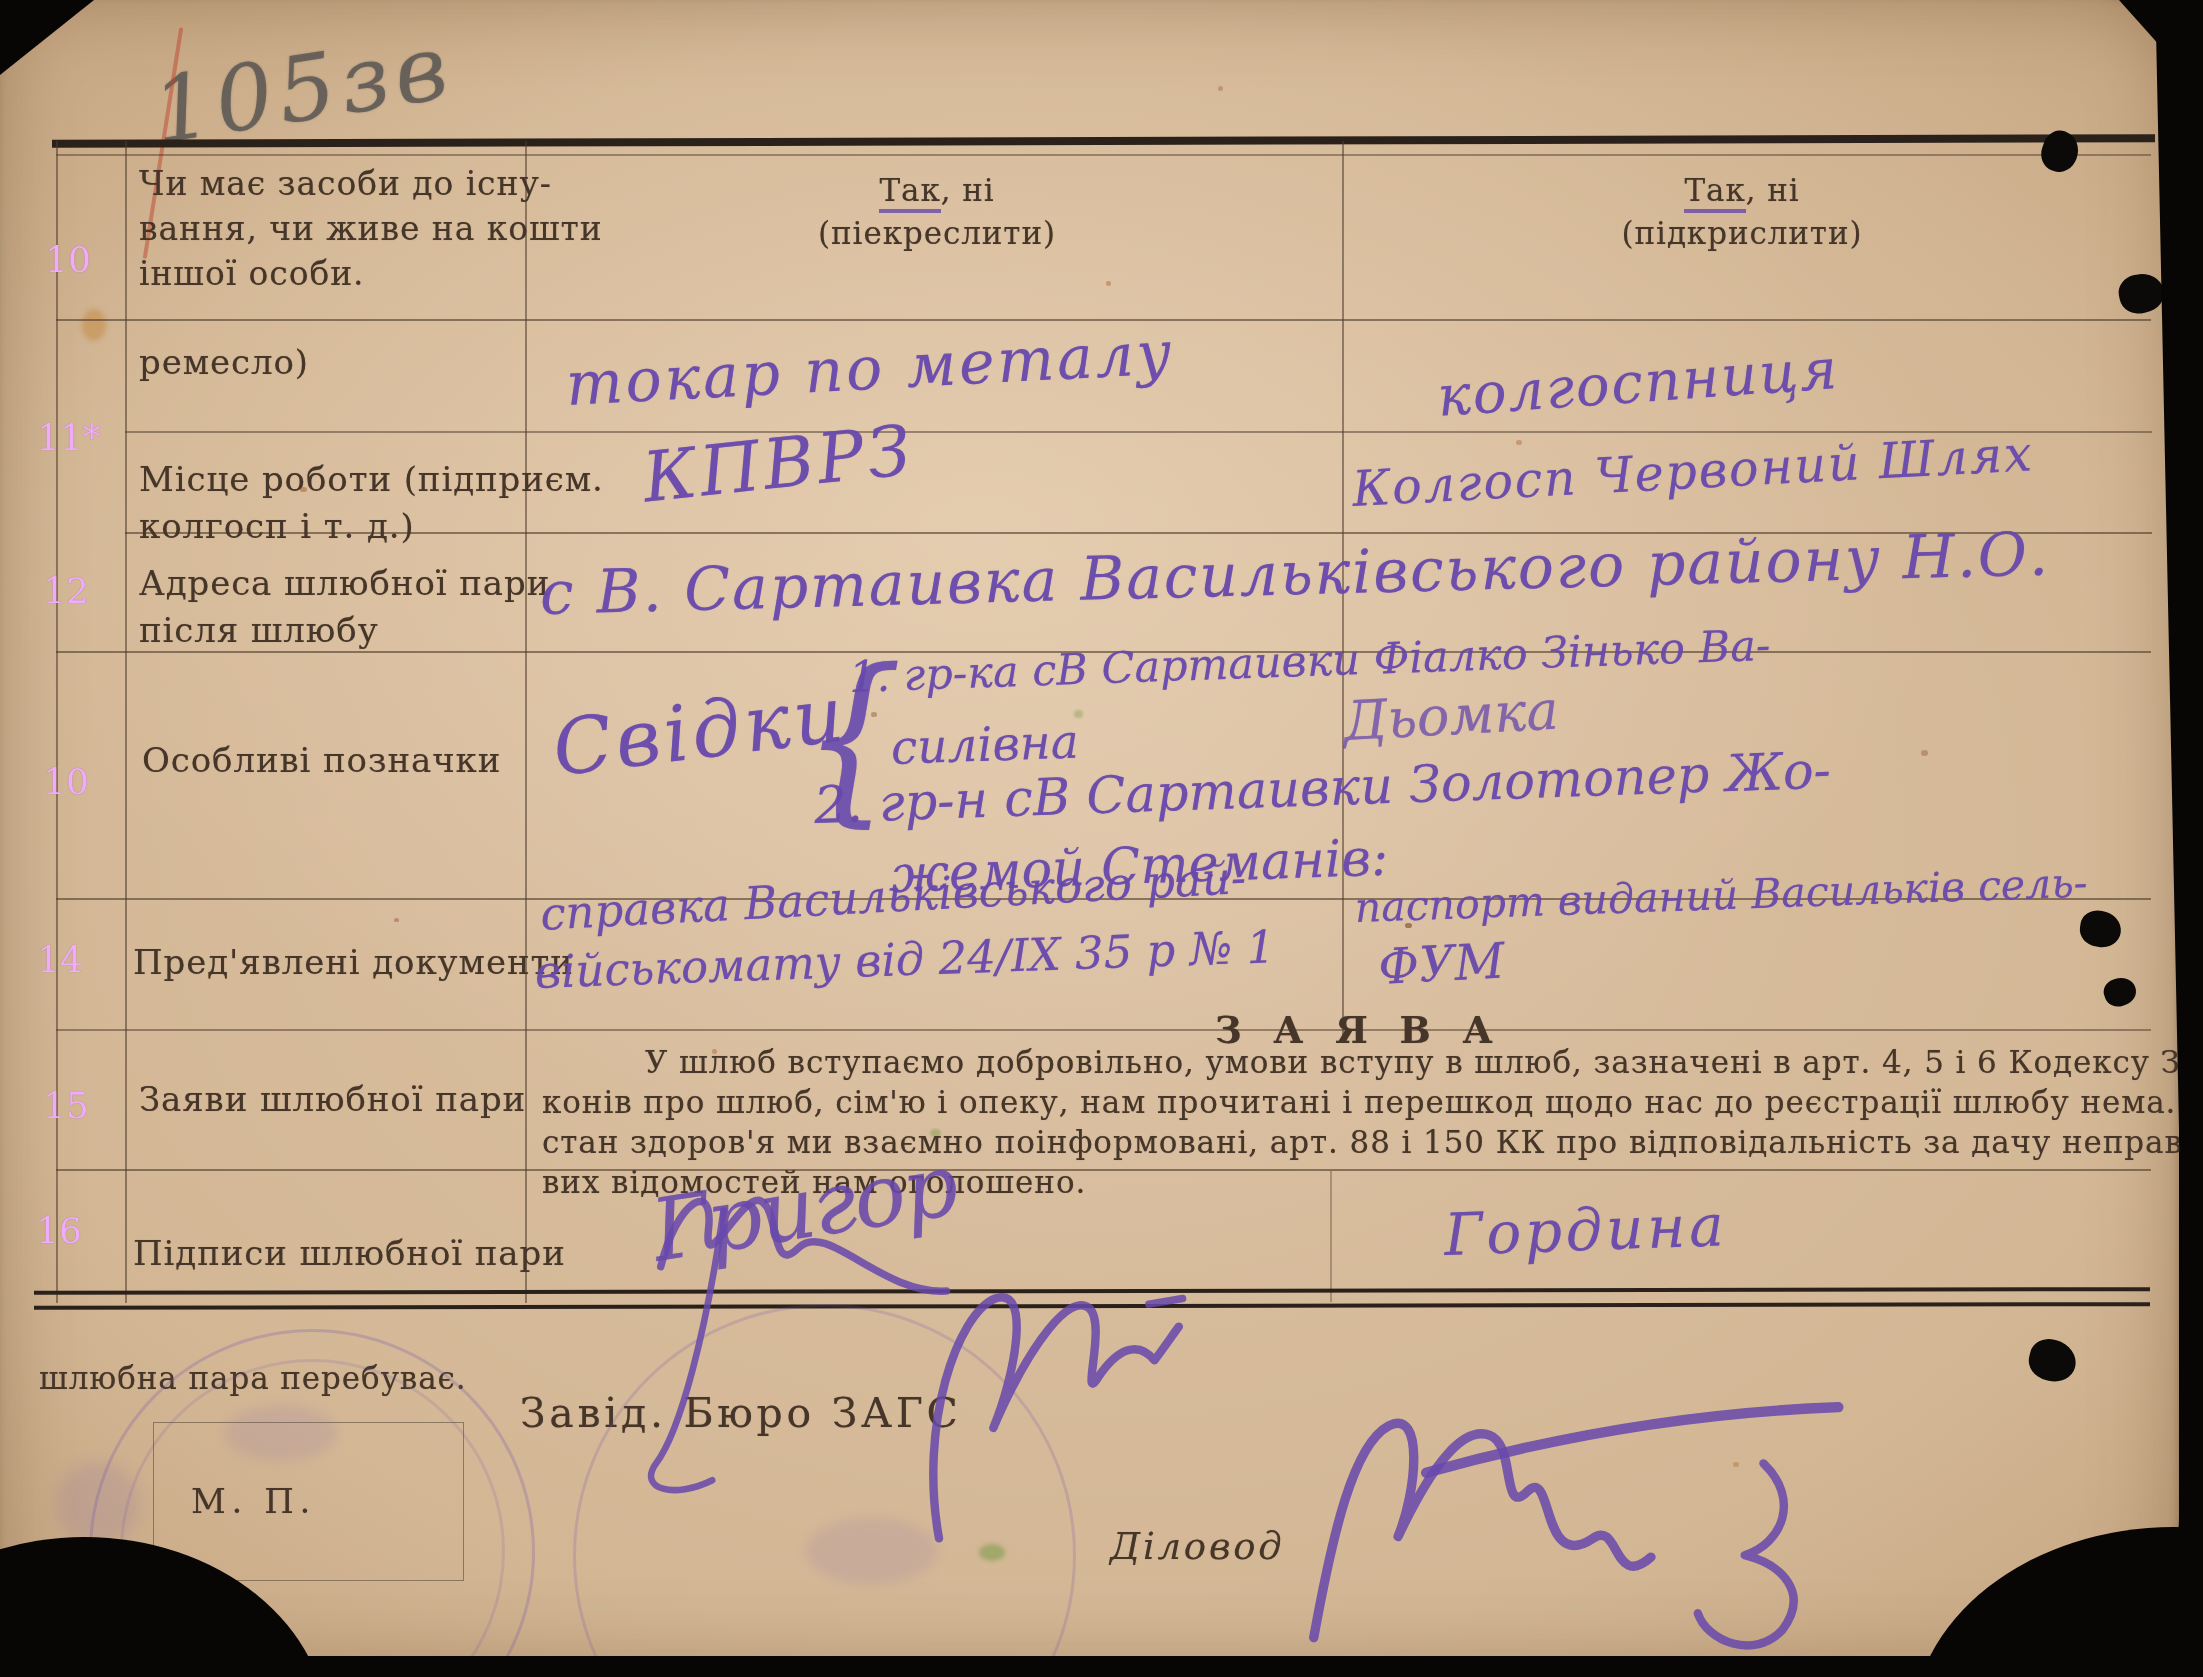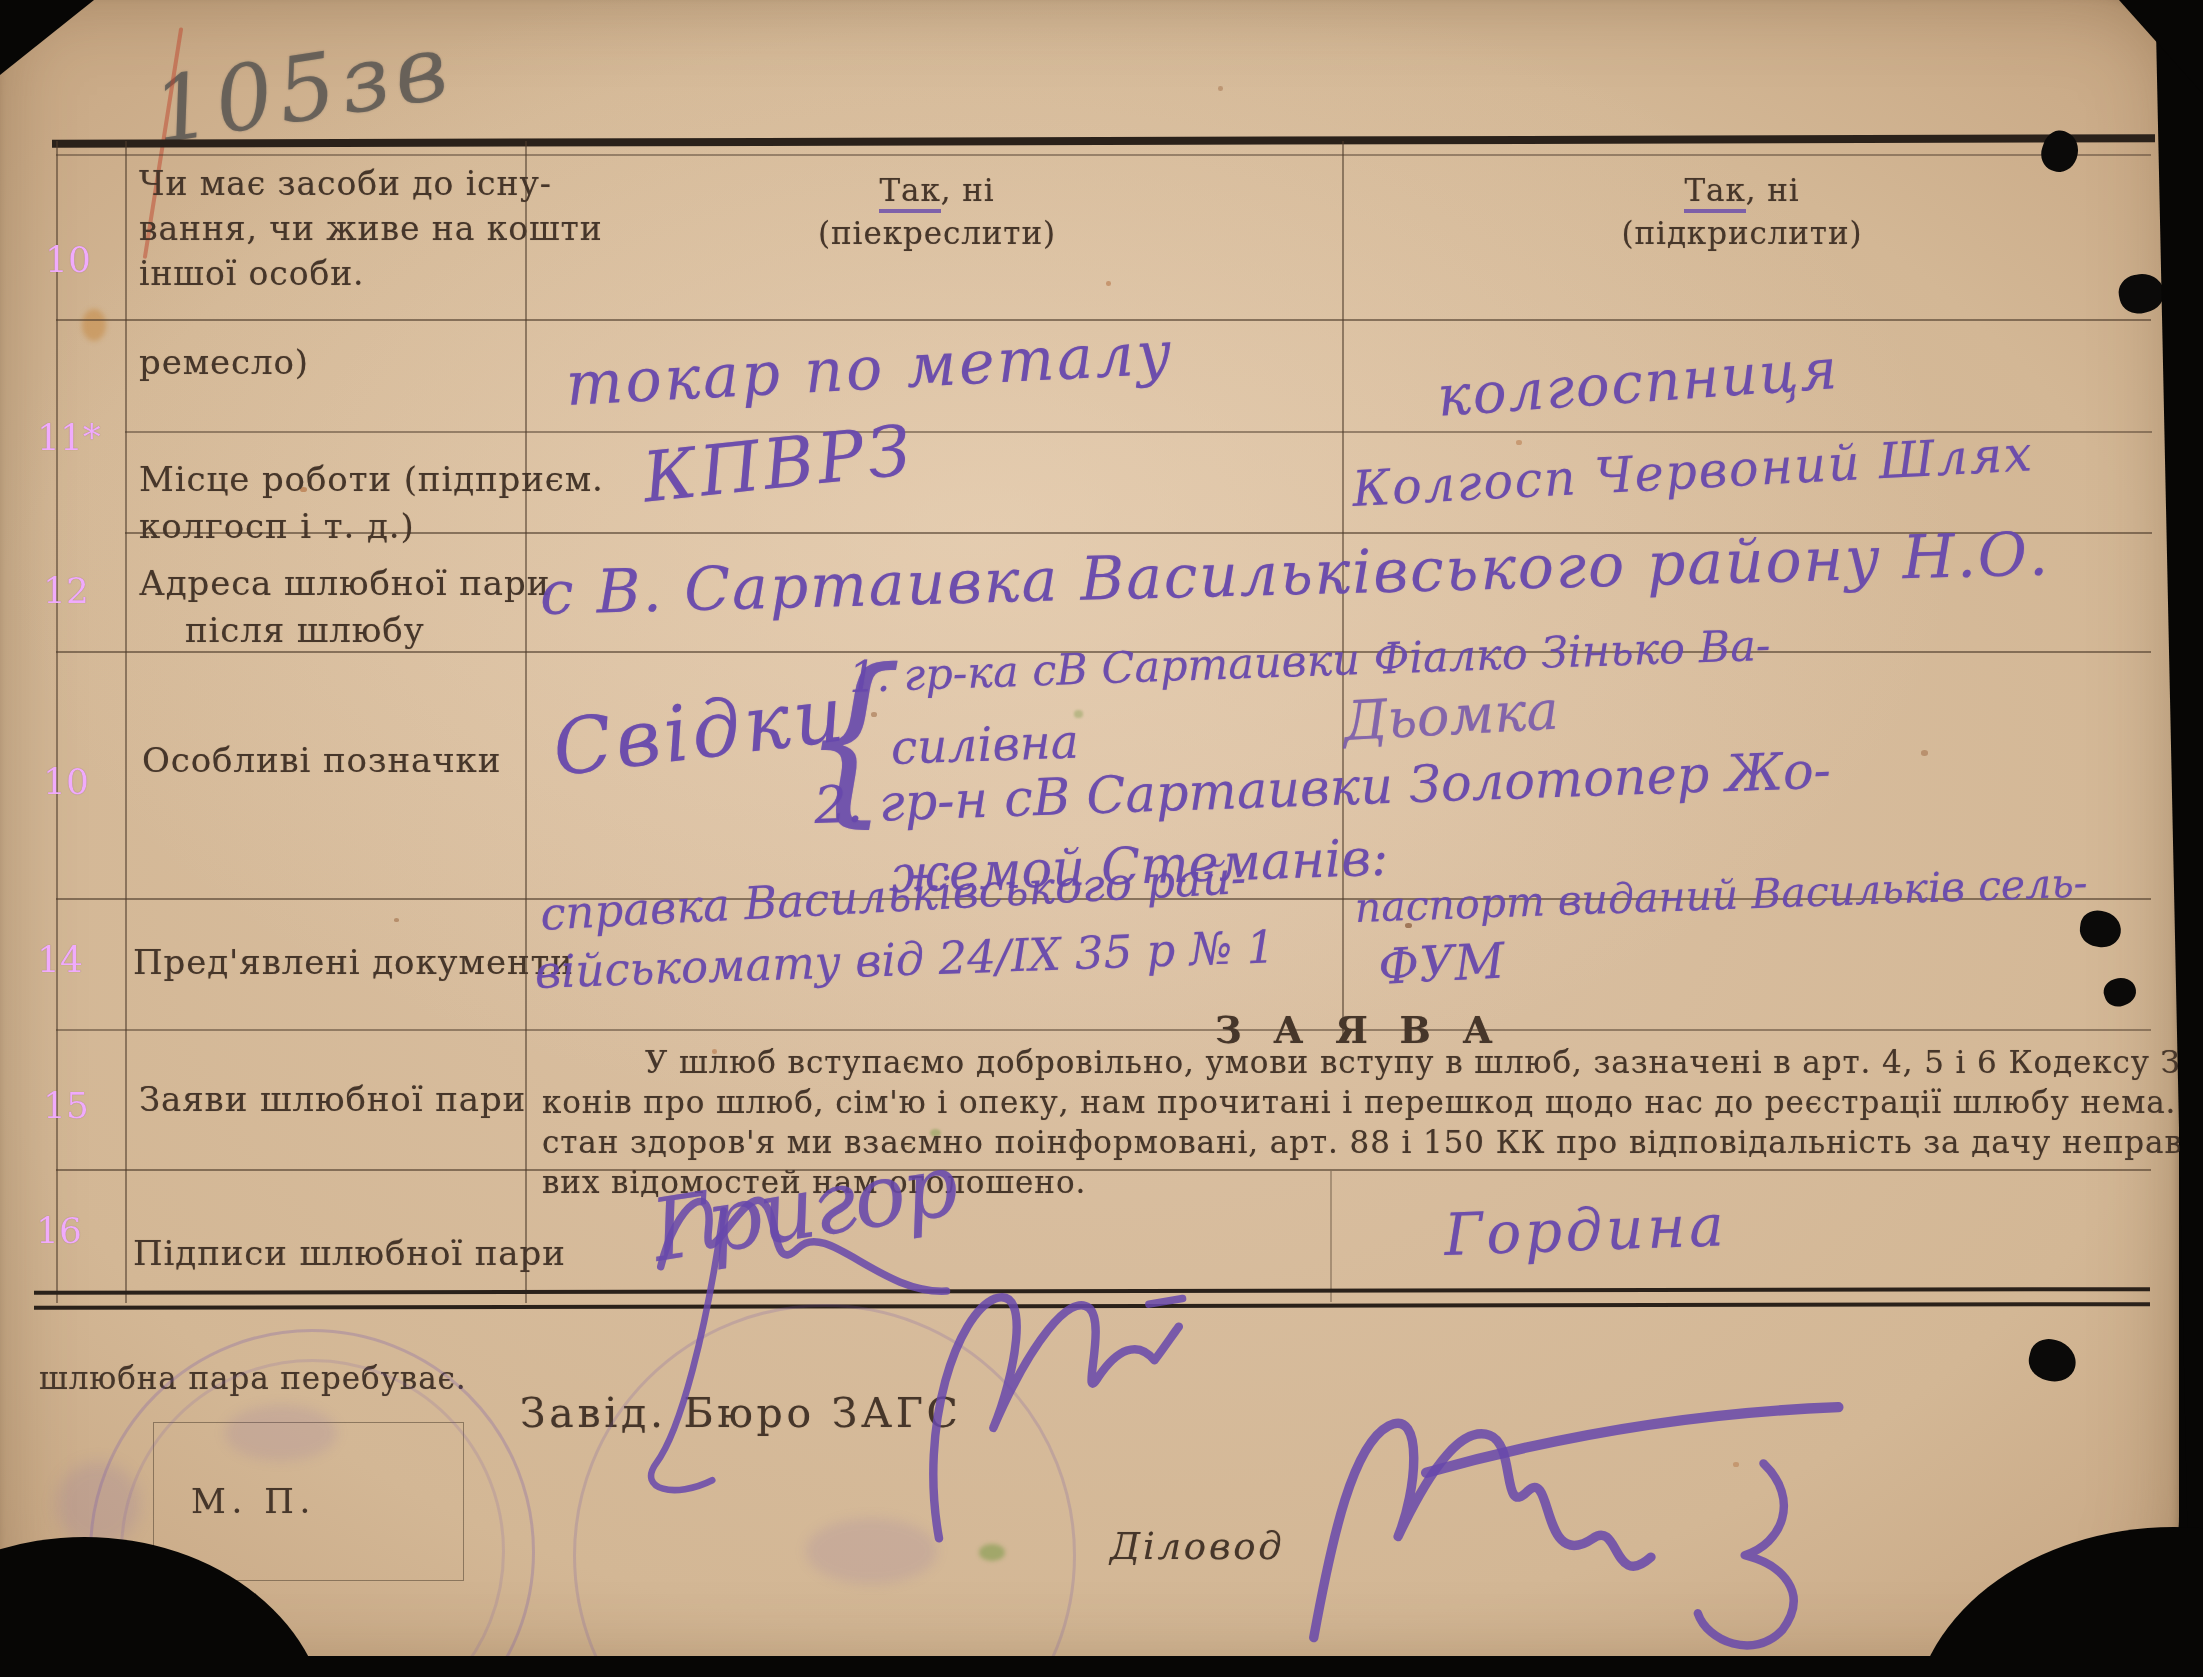--- a/index.html
+++ b/index.html
@@ -100,21 +100,21 @@
 
   <div class="abs print" style="left:139px;top:456px;font-size:34px;line-height:47px;">
     <span style="display:block;">Місце роботи (підприєм.</span>
     <span style="display:block;">колгосп і т. д.)</span>
   </div>
   <div class="abs hand" style="left:639px;top:438px;font-size:69px;transform:rotate(-6deg);letter-spacing:3.7px;">КПВРЗ</div>
   <div class="abs hand" style="left:1351px;top:461px;font-size:49px;transform:rotate(-3deg);letter-spacing:1.9px;">Колгосп Червоний Шлях</div>
 
   <div class="abs print" style="left:139px;top:560px;font-size:34px;line-height:47px;">
     <span style="display:block;">Адреса шлюбної пари</span>
-    <span style="display:block;margin-left:46px;">після шлюбу</span>
+    <span style="display:block;">після шлюбу</span>
   </div>
   <div class="abs hand" style="left:539px;top:558px;font-size:60px;transform:rotate(-1.5deg);letter-spacing:1.9px;">с В. Сартаивка Васильківського району Н.О.</div>
 
   <div class="abs print" style="left:142px;top:740px;font-size:34px;">Особливі позначки</div>
   <div class="abs hand" style="left:548px;top:705px;font-size:77px;transform:rotate(-7deg);letter-spacing:3.7px;">Свідки</div>
   <div class="abs hand" style="left:802px;top:630px;font-size:159px;transform:scaleY(1.15);color:rgba(103,72,172,.8);">{</div>
   <div class="abs hand" style="left:848px;top:652px;font-size:43px;transform:rotate(-2deg);">1. гр-ка сВ Сартаивки Фіалко Зінько Ва-</div>
   <div class="abs hand" style="left:890px;top:720px;font-size:47px;transform:rotate(-2deg);">силівна</div>
   <div class="abs hand" style="left:1342px;top:690px;font-size:54px;transform:rotate(-3deg);opacity:.8;">Дьомка</div>
   <div class="abs hand" style="left:813px;top:776px;font-size:51px;transform:rotate(-2deg);">2. гр-н сВ Сартаивки Золотопер Жо-</div>

